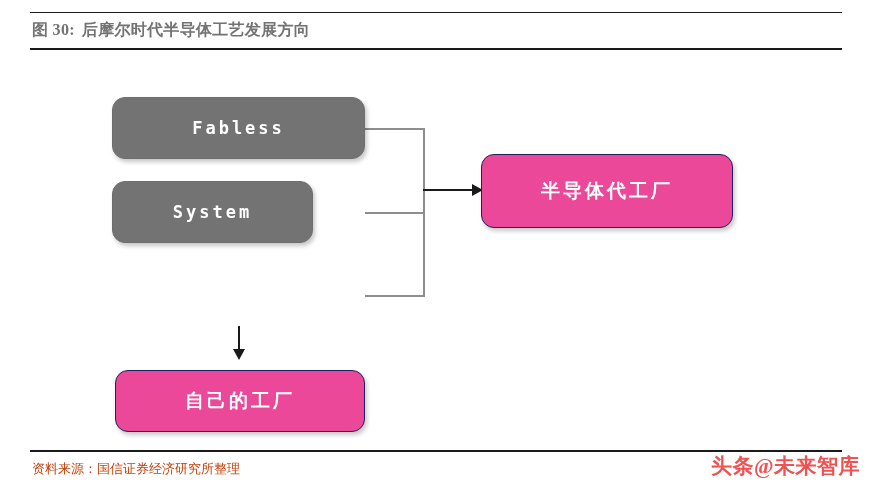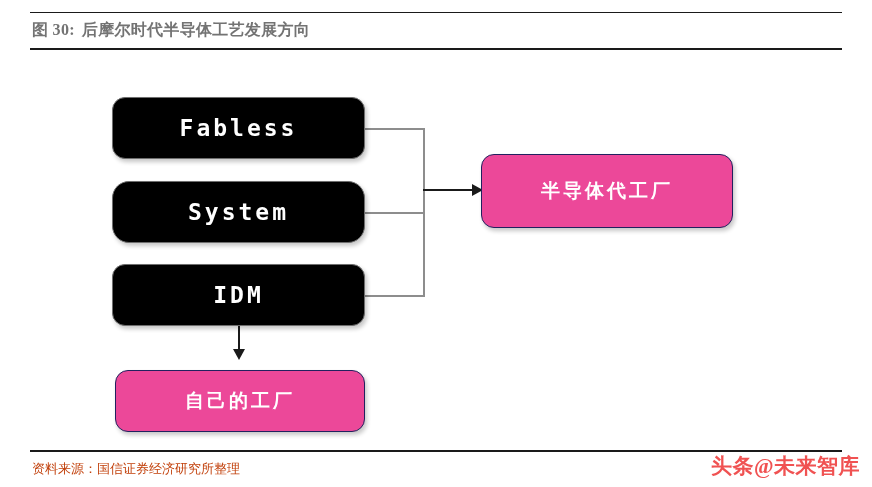--- a/index.html
+++ b/index.html
@@ -66,36 +66,36 @@
     display: flex;
     align-items: center;
     justify-content: center;
     border-radius: 13px;
     color: #ffffff;
     font-weight: bold;
     text-align: center;
     box-shadow: 2px 3px 4px rgba(0,0,0,0.22);
   }
   .node.gray {
-    background: #000000;
+    background: #737373;
     border: 1px solid #6e6e6e;
     font-family: "DejaVu Sans Mono", "Liberation Mono", monospace;
-    font-size: 23px;
+    font-size: 17px;
     letter-spacing: 3px;
   }
   .node.navy {
     background: #ec4899;
     border: 1px solid #22215f;
     font-family: "Liberation Serif", "DejaVu Serif", serif;
     font-size: 19px;
     letter-spacing: 3px;
   }
 
   #node-fabless { left: 112px; top: 45px;  width: 253px; height: 62px; }
-  #node-system  { left: 112px; top: 129px; width: 253px; height: 62px; border-radius: 17px; }
+  #node-system  { left: 112px; top: 129px; width: 201px; height: 62px; }
   #node-idm     { left: 112px; top: 212px; width: 253px; height: 62px; }
   #node-own-fab { left: 115px; top: 318px; width: 250px; height: 62px; align-items: center; }
   #node-foundry { left: 481px; top: 102px; width: 252px; height: 74px; }
 
   
   .conn {
     position: absolute;
     background: #8d8d8d;
   }
   .conn-h { height: 2px; }
@@ -203,23 +203,20 @@
     <div id="arrow-down-head"></div>
 
     <div class="node gray" id="node-fabless">
       <span>Fabless</span>
     </div>
 
     <div class="node gray" id="node-system">
       <span>System</span>
     </div>
 
-    <div class="node gray" id="node-idm">
-      <span>IDM</span>
-    </div>
 
     <div class="node navy" id="node-own-fab">
       <span>自己的工厂</span>
     </div>
 
     <div class="node navy" id="node-foundry">
       <span>半导体代工厂</span>
     </div>
 
   </div>

